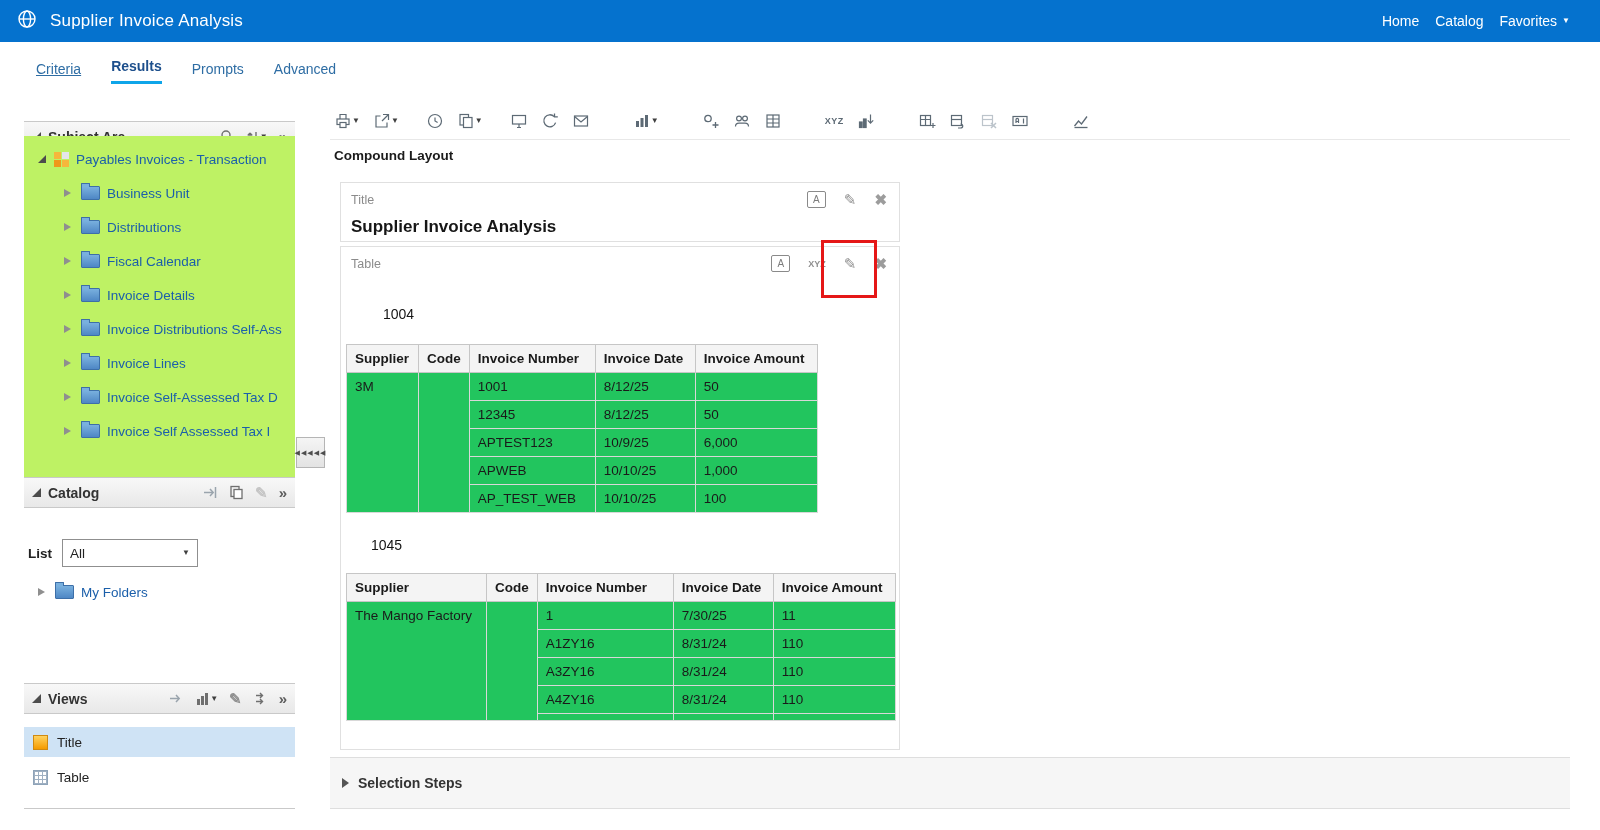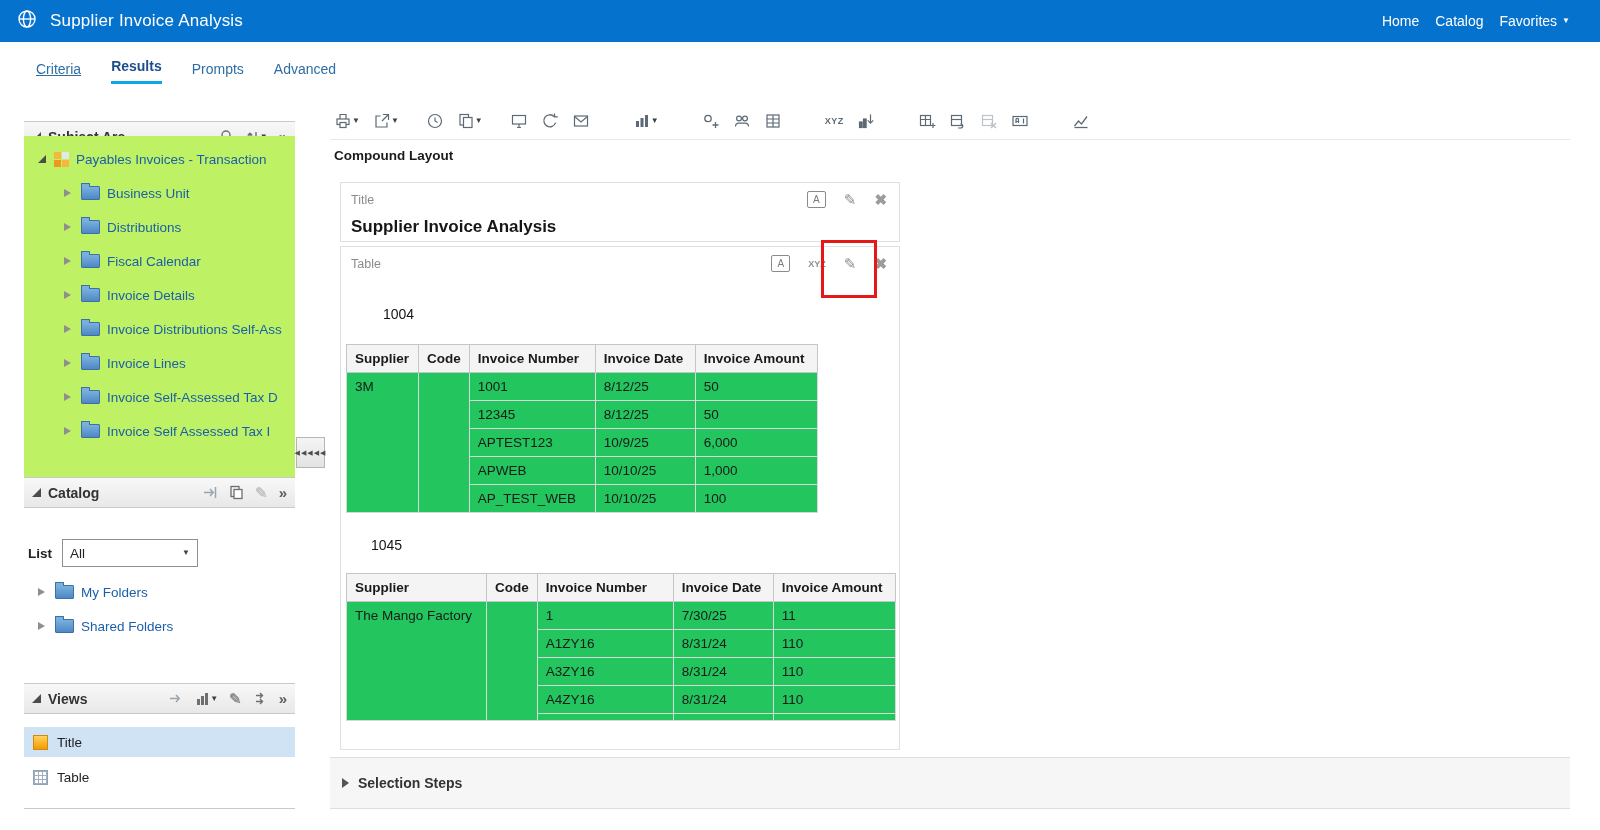--- a/index.html
+++ b/index.html
@@ -225,25 +225,20 @@
         <span class="fake-select">
           <span>All</span>
           <span class="caret d">▼</span>
         </span>
       </div>
       <div class="tree-row tree-indent1">
         <span class="arrow-r"></span>
         <span class="folder"></span>
         <span class="tree-label">My Folders</span>
       </div>
-      <div class="tree-row tree-indent1">
-        <span class="arrow-r"></span>
-        <span class="folder"></span>
-        <span class="tree-label">Shared Folders</span>
-      </div>
     </div>
 
     <div class="pane-header" style="top:578px;">
       <span class="exp-tri"></span>
       <span>Views</span>
       <span class="hdr-icons">
         <span class="hicon">
           <svg width="15" height="13" viewBox="0 0 15 13" fill="none" stroke="#9aa4ad" stroke-width="1.5">
             <path d="M1 6.5h9"></path>
               <path d="M7 3l3.2 3.5L7 10"></path>

